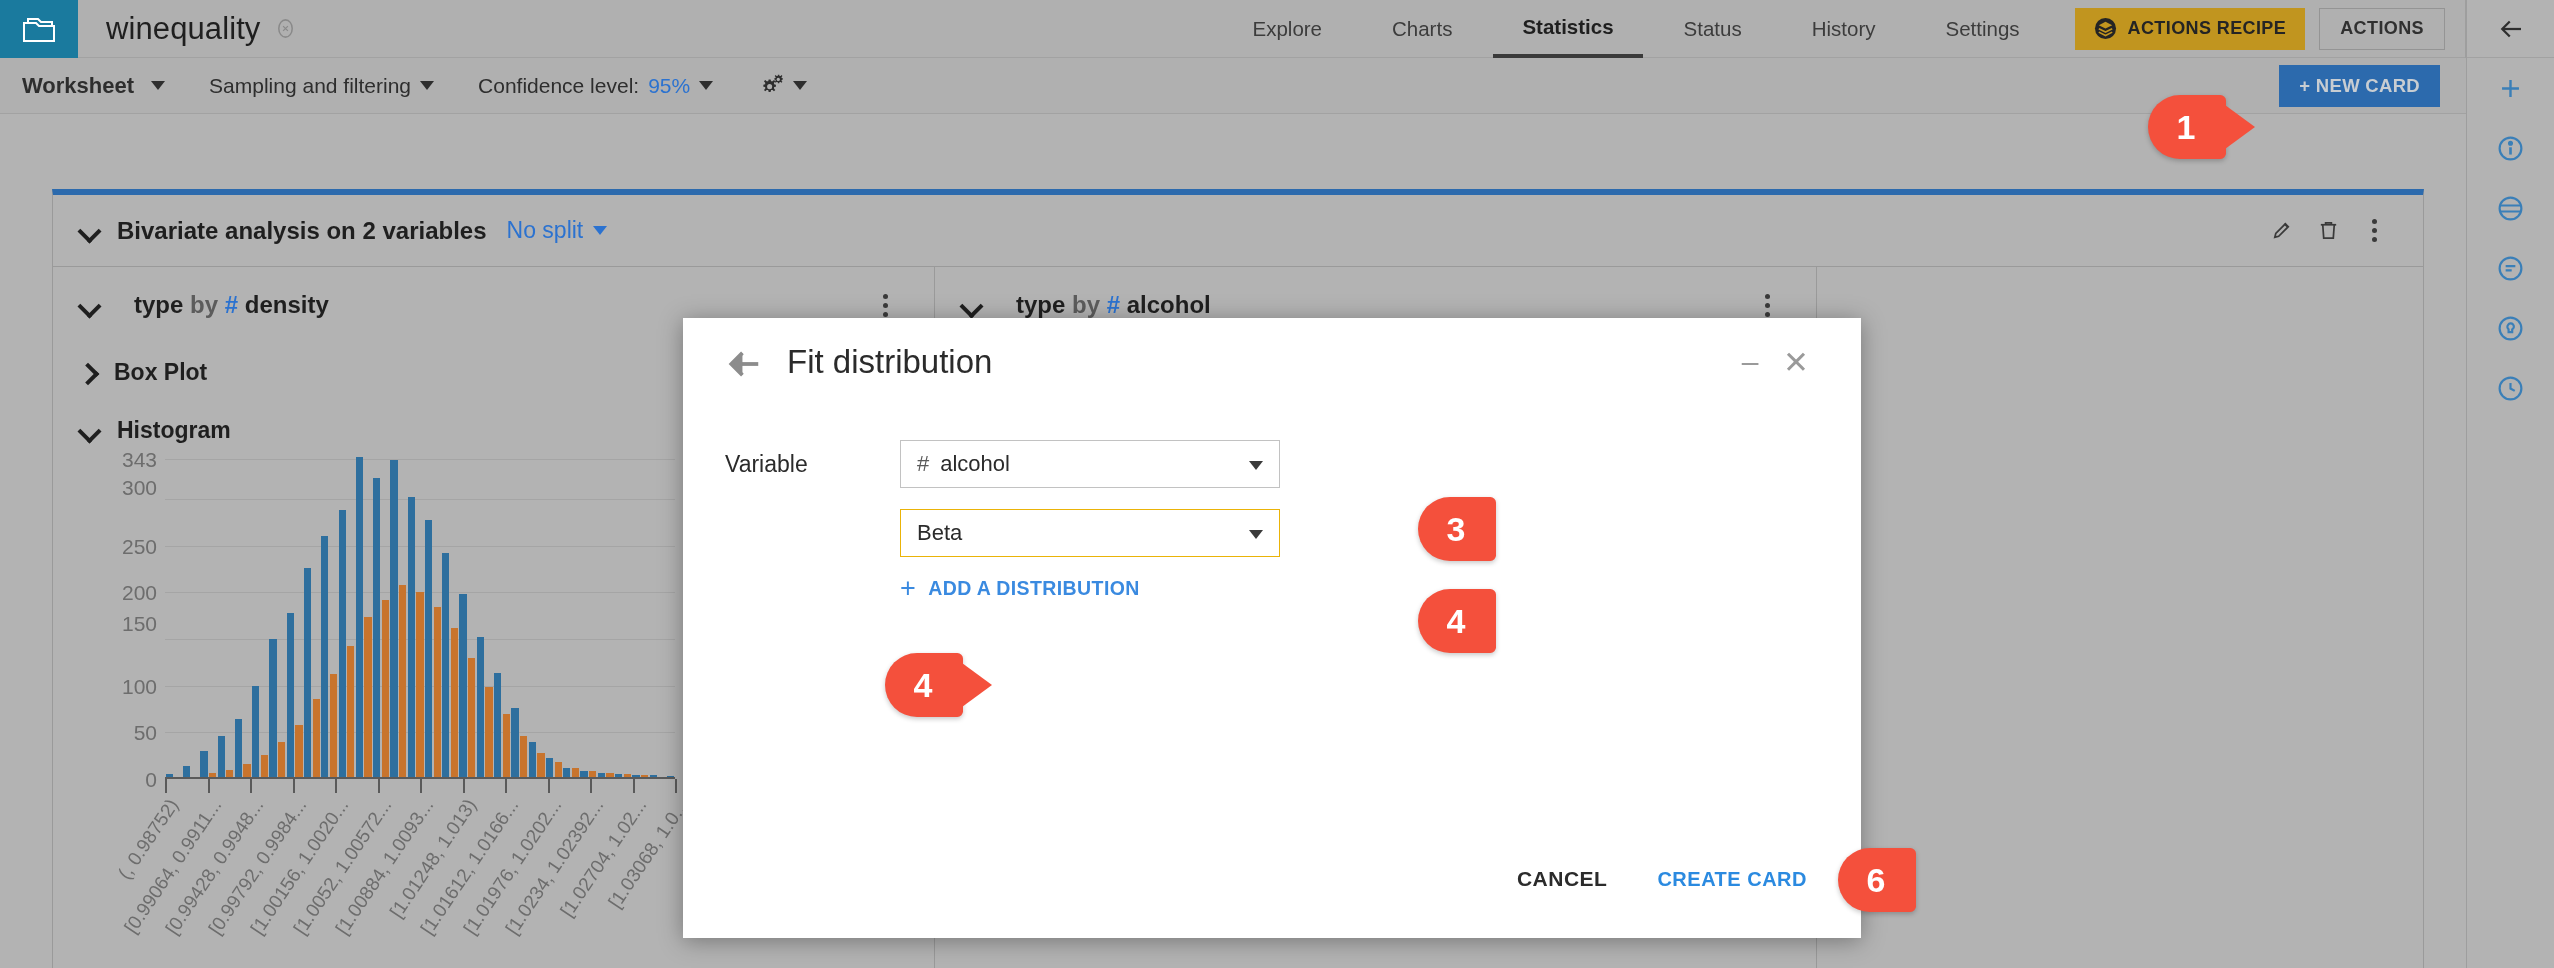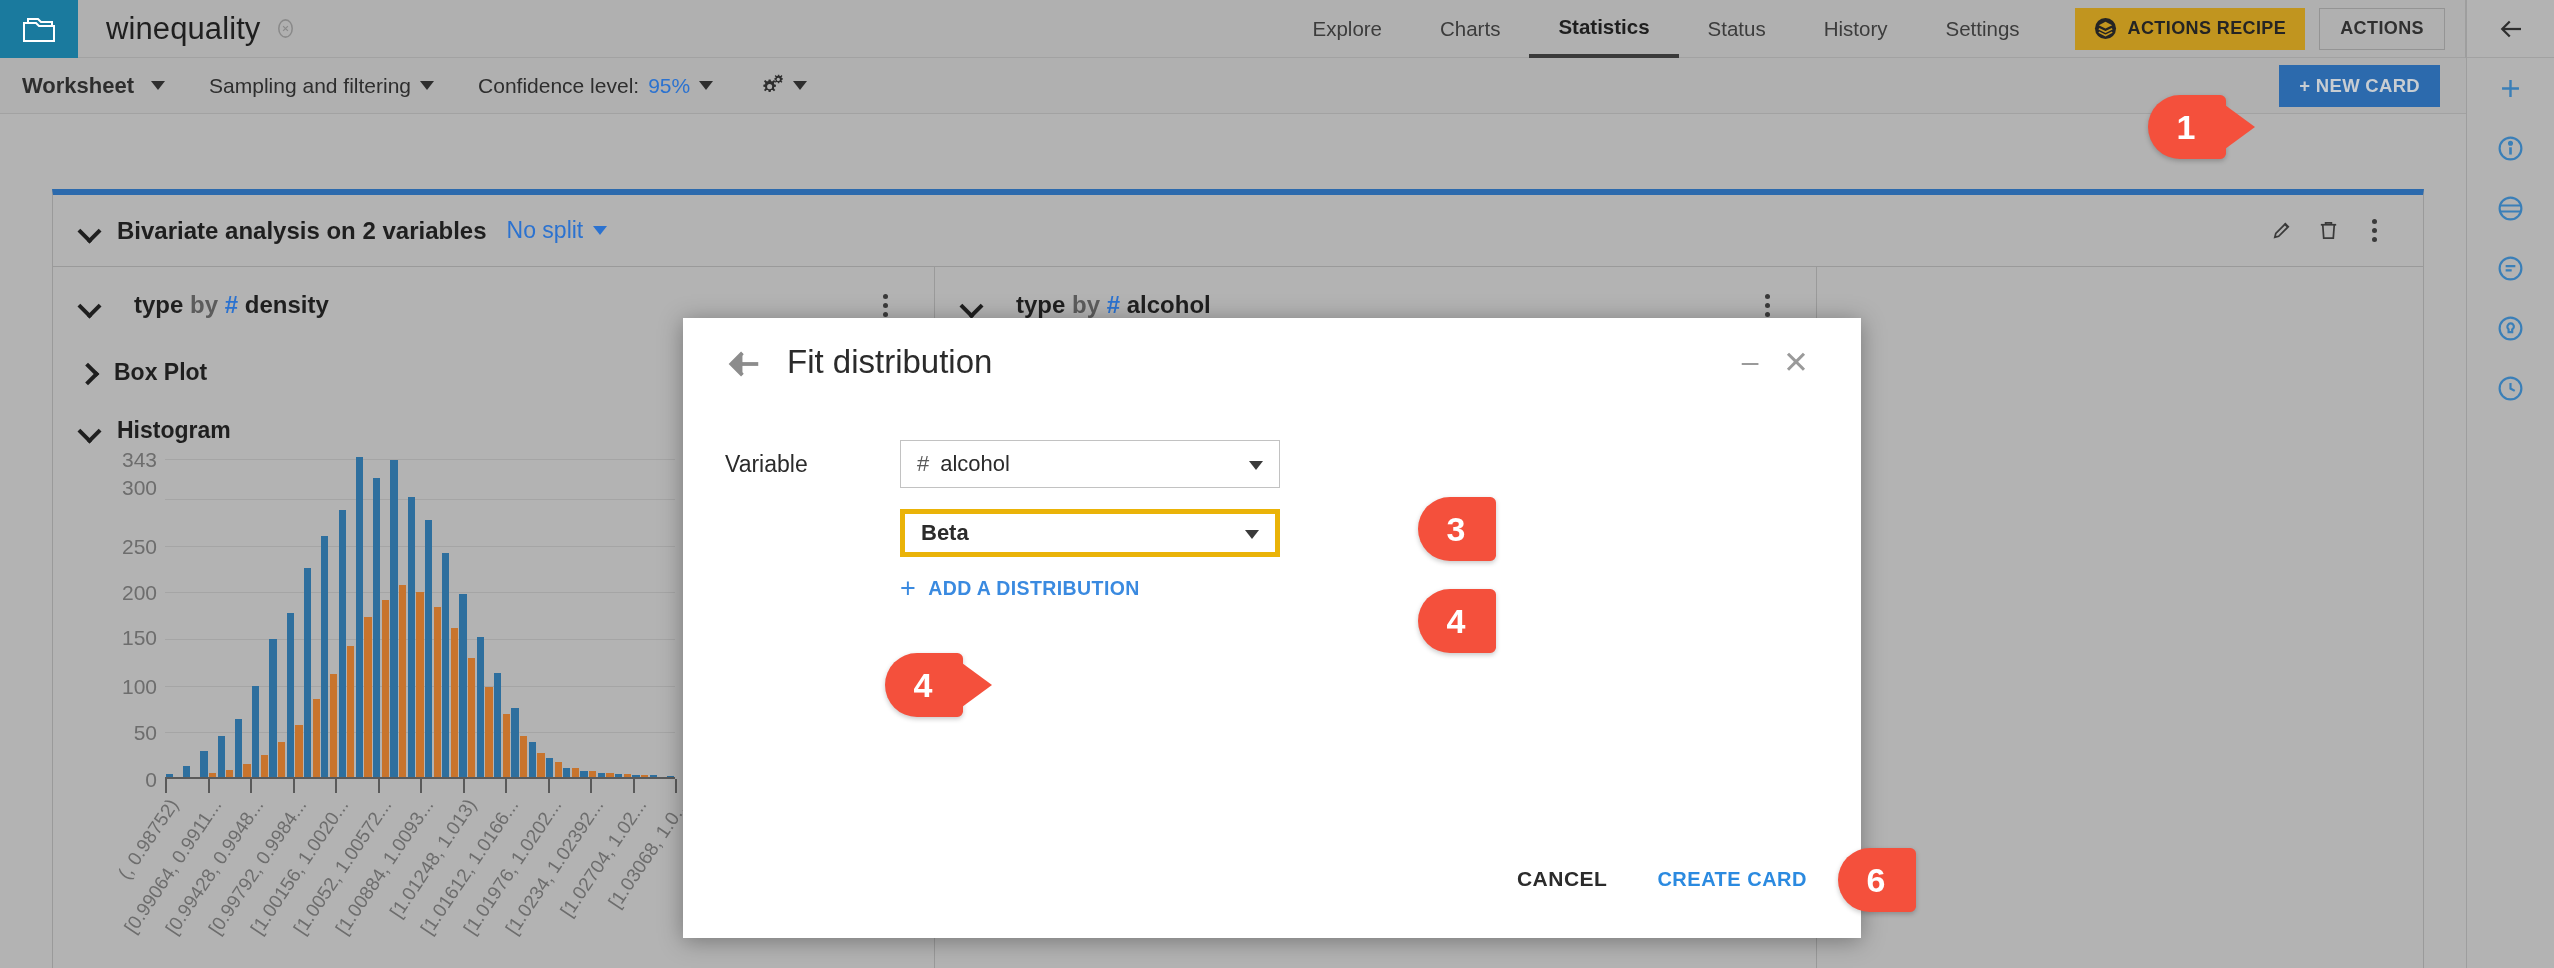--- a/index.html
+++ b/index.html
@@ -37,21 +37,21 @@
     flex: 0 0 auto;
   }
   .ds-title .name {
     font-size: 31px; color: #1f1f1f; font-weight: 400;
     letter-spacing: .1px;
     white-space: nowrap;
   }
   .ds-title .compass { width: 23px; height: 23px; opacity: .55; }
   .nav-spacer { flex: 1 1 auto; }
   .nav-tabs {
-    display: flex; align-items: stretch; gap: 0;
+    display: flex; align-items: stretch; gap: 12px;
     height: 58px;
   }
   .nav-tab {
     display: flex; align-items: center;
     padding: 0 29px;
     font-size: 20.5px; color: #3c3c3c;
     white-space: nowrap;
     height: 58px;
     cursor: pointer;
   }
@@ -321,21 +321,21 @@
   }
   .select {
     position: relative;
     width: 380px; height: 48px;
     border: 1px solid #c2c2c2; background: #fff;
     display: flex; align-items: center;
     padding: 0 42px 0 16px;
     font-size: 22px; color: #2b2b2b;
     cursor: pointer;
   }
-  .select.focused { border: 5px solid #eab308; font-weight: bold; }
+  .select.focused { border: 1px solid #eab308; }
   .select .sel-caret {
     position: absolute; right: 16px; top: 50%;
     width: 0; height: 0; margin-top: -3px;
     border-left: 7px solid transparent;
     border-right: 7px solid transparent;
     border-top: 9px solid #3a3a3a;
   }
   .select .hash { color: #5a5a5a; margin-right: 11px; }
   .trash-btn {
     width: 40px; height: 40px; margin-left: 178px;
@@ -550,21 +550,21 @@
             <span class="chev-down"></span>
             <span>Histogram</span>
           </div>
 
           <div class="hist-wrap">
             <div class="y-labels" id="yaxis">
                 <div style="top: 0px;">343</div>
                 <div style="top: 28px;">300</div>
                 <div style="top: 86.7638px;">250</div>
                 <div style="top: 133.411px;">200</div>
-                <div style="top: 178px;">150</div>
+                <div style="top: 164px;">150</div>
                 <div style="top: 226.706px;">100</div>
                 <div style="top: 273.353px;">50</div>
                 <div style="top: 320px;">0</div>
               </div>
             <div class="plot">
               <div id="gridlines">
                   <div class="gridline" style="top: 0px;"></div>
                   <div class="gridline" style="top: 40.1166px;"></div>
                   <div class="gridline" style="top: 86.7638px;"></div>
                   <div class="gridline" style="top: 133.411px;"></div>

